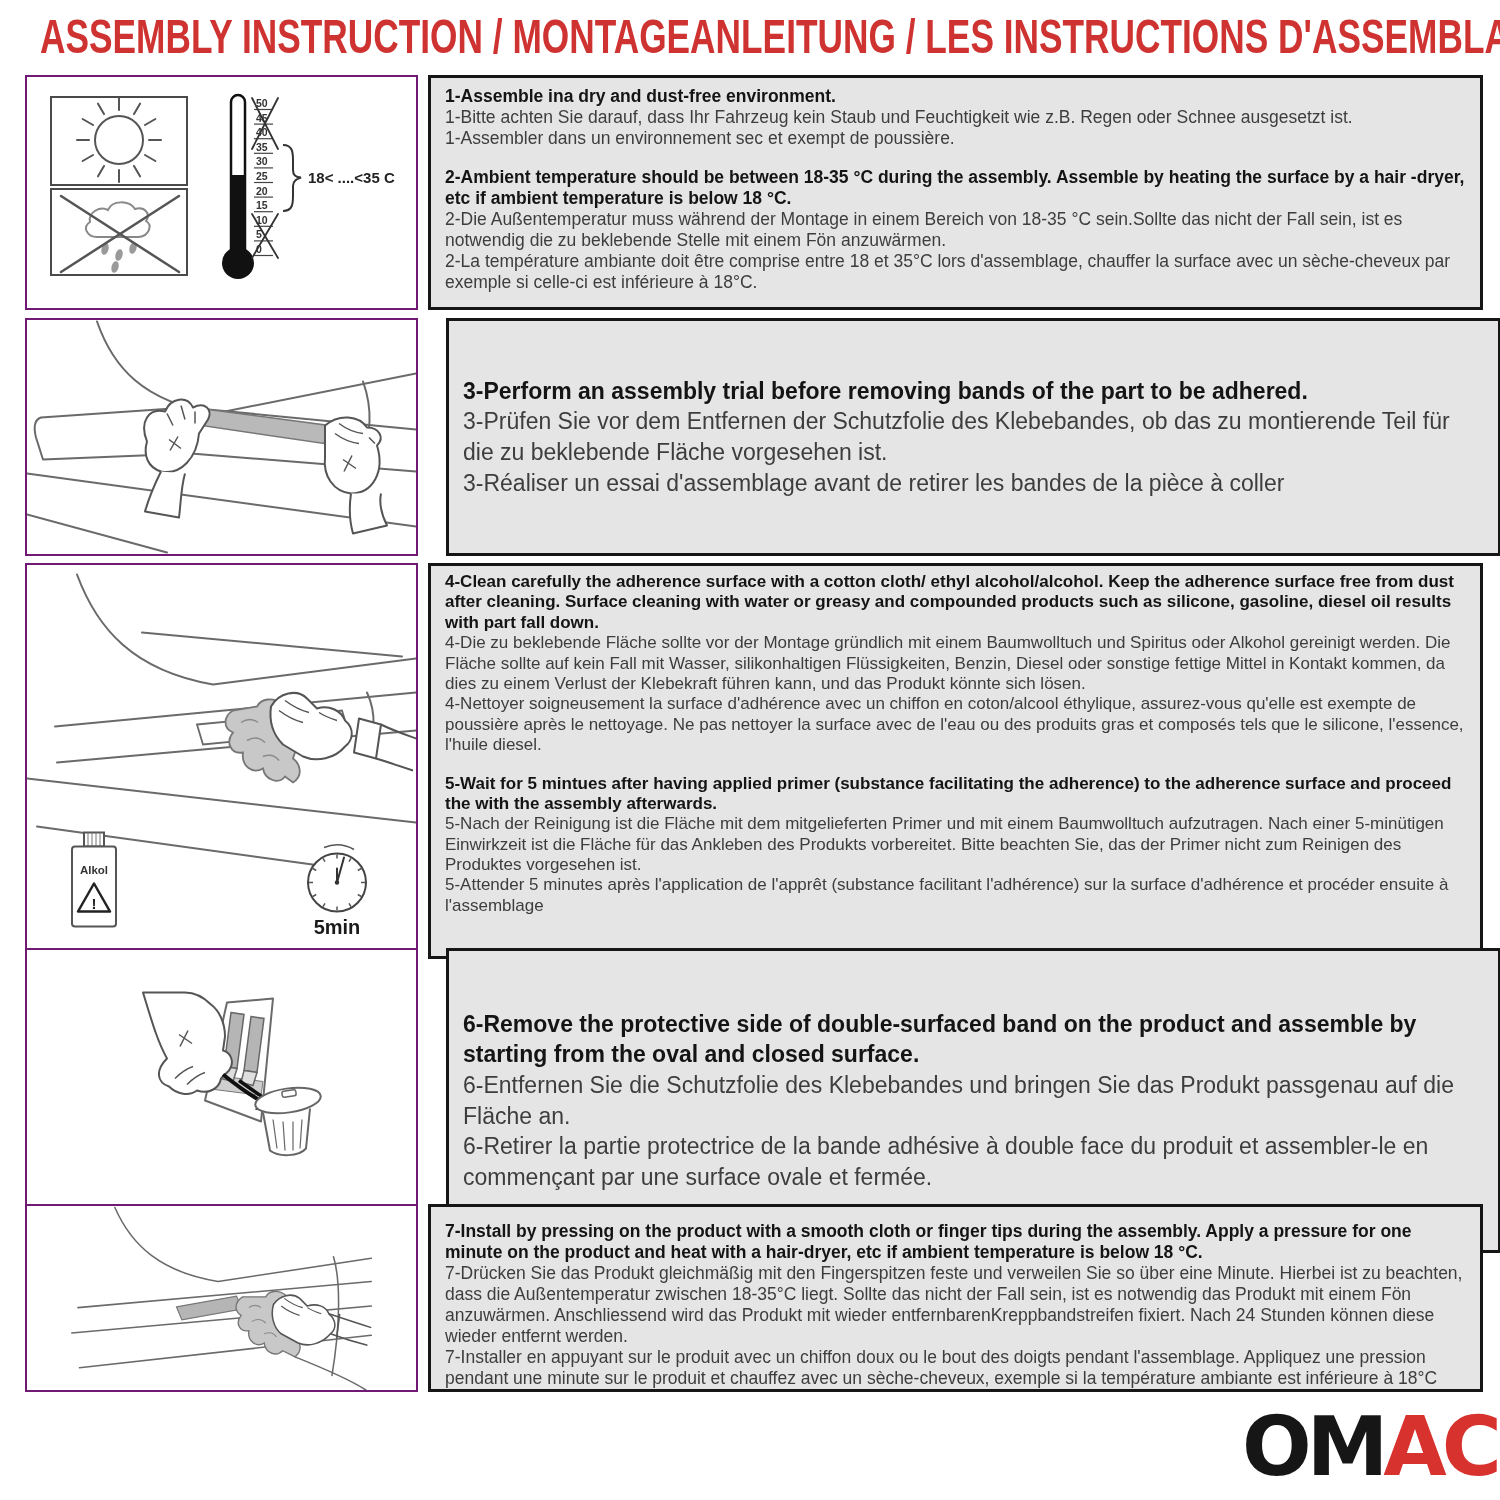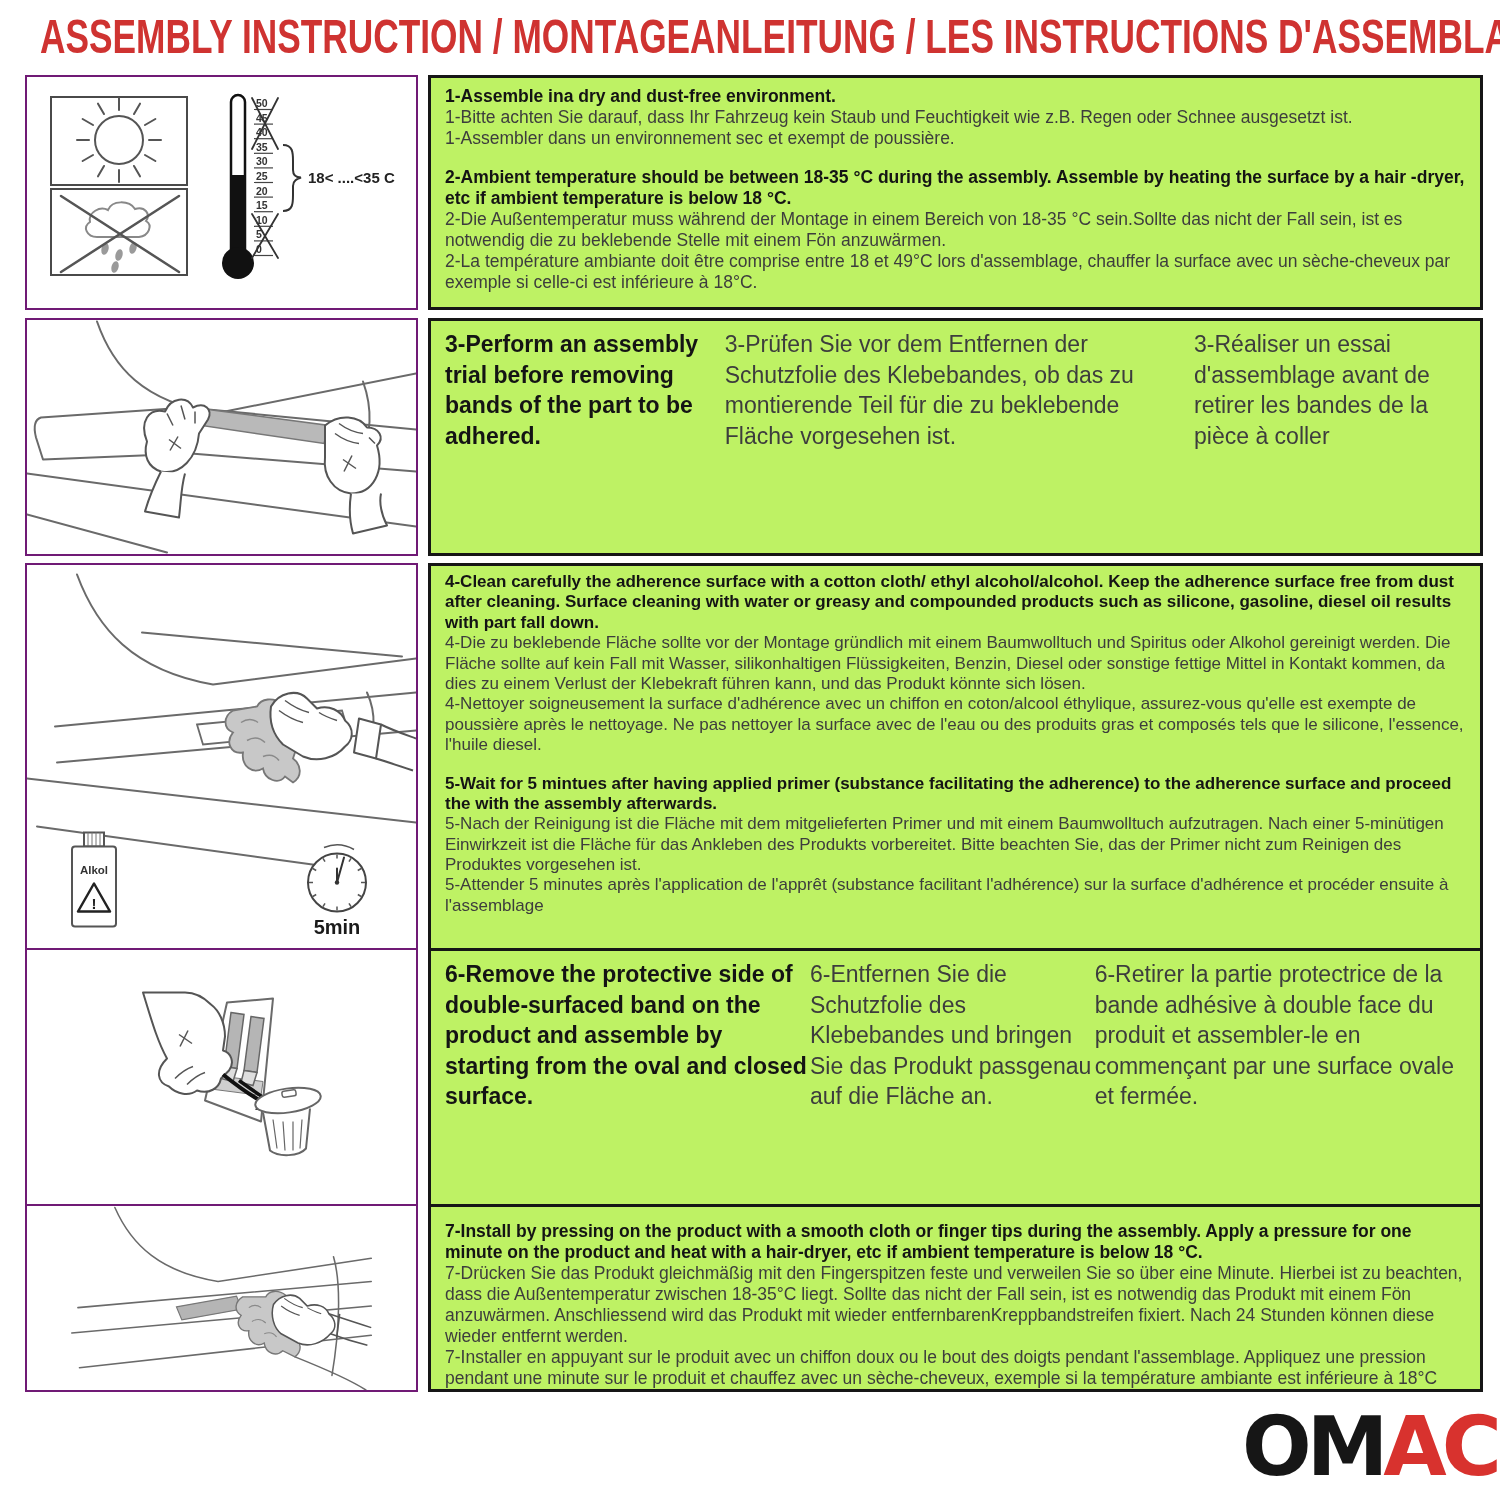--- a/index.html
+++ b/index.html
@@ -11,32 +11,32 @@
     position:absolute; left:40px; top:8px;
     font-size:49px; font-weight:bold; color:#cf3331;
     white-space:nowrap; transform:scaleX(0.72); transform-origin:left top;
   }
   .fig {
     position:absolute; left:25px; width:393px; box-sizing:border-box;
     border:2px solid #701a75; background:#fff;
   }
   .txt {
     position:absolute; left:428px; width:1055px; box-sizing:border-box;
-    border:3px solid #161616; background:#bef264; padding:8px 14px; overflow:hidden;
+    border:3px solid #161616; background:#e5e5e5; padding:8px 14px; overflow:hidden;
   }
   .r1 { top:75px;  height:235px; }
   .r2 { top:318px; height:238px; }
   .r3 { top:563px; height:396px; }
   .r4 { top:948px; height:305px; }
   .r5 { top:1204px; height:188px; }
   .txt p { margin:0; font-size:17.5px; line-height:1.2; color:#3d3d3d; }
   .txt.small3 p { font-size:17px; }
   .txt p.b { font-weight:bold; color:#141414; }
   .gap { margin-top:18px !important; }
-  .txt.big { display:flex; flex-direction:row; justify-content:center; }
+  .txt.big { display:flex; flex-direction:column; justify-content:center;margin-left:18px; }
   .txt.big p { font-size:23px; line-height:1.33; }
   .r3.txt { padding-top:6px; }
   .r5.txt { padding-top:14px; }
   .fig svg { display:block; width:100%; height:100%; }
   .logo {
     position:absolute; left:1228px; top:1400px; z-index:5;
     background:#fff; padding:6px 4px 2px 14px;
     font-family:"DejaVu Sans", sans-serif; font-weight:bold;
     font-size:82px; letter-spacing:-5px; line-height:1; white-space:nowrap;
   }
@@ -128,21 +128,21 @@
       <text x="281" y="106" font-size="15" font-weight="bold" fill="#222">18&lt; ....&lt;35 C</text>
     </g>
   </svg>
 </div>
 <div class="txt r1">
   <p class="b">1-Assemble ina dry and dust-free environment.</p>
   <p>1-Bitte achten Sie darauf, dass Ihr Fahrzeug kein Staub und Feuchtigkeit wie z.B. Regen oder Schnee ausgesetzt ist.</p>
   <p>1-Assembler dans un environnement sec et exempt de poussière.</p>
   <p class="b gap">2-Ambient temperature should be between 18-35 °C  during the assembly. Assemble by heating the surface by a hair -dryer, etc if ambient temperature is below 18 °C.</p>
   <p>2-Die Außentemperatur muss während der Montage in einem Bereich von 18-35 °C  sein.Sollte das nicht der Fall sein, ist es notwendig die zu beklebende Stelle mit einem Fön anzuwärmen.</p>
-  <p>2-La température ambiante doit être comprise entre 18 et 49°C lors d'assemblage, chauffer la surface avec un sèche-cheveux par exemple si celle-ci est inférieure à 18°C.</p>
+  <p>2-La température ambiante doit être comprise entre 18 et 35°C lors d'assemblage, chauffer la surface avec un sèche-cheveux par exemple si celle-ci est inférieure à 18°C.</p>
 </div>
 
 <div class="fig r2">
   <svg viewBox="0 0 389 231">
     <g stroke="#6a6a6a" stroke-width="2" fill="none" stroke-linecap="round" stroke-linejoin="round">
       <path d="M 70,0 C 86,46 116,80 188,92 L 389,52"></path>
       <path d="M 336,60 C 346,88 344,116 334,130"></path>
       <path d="M 14,96 C 8,98 6,104 9,116 L 16,138 L 164,132 L 160,86 Z"></path>
       <path d="M 160,86 L 389,108"></path>
       <path d="M 164,132 L 389,150"></path>

